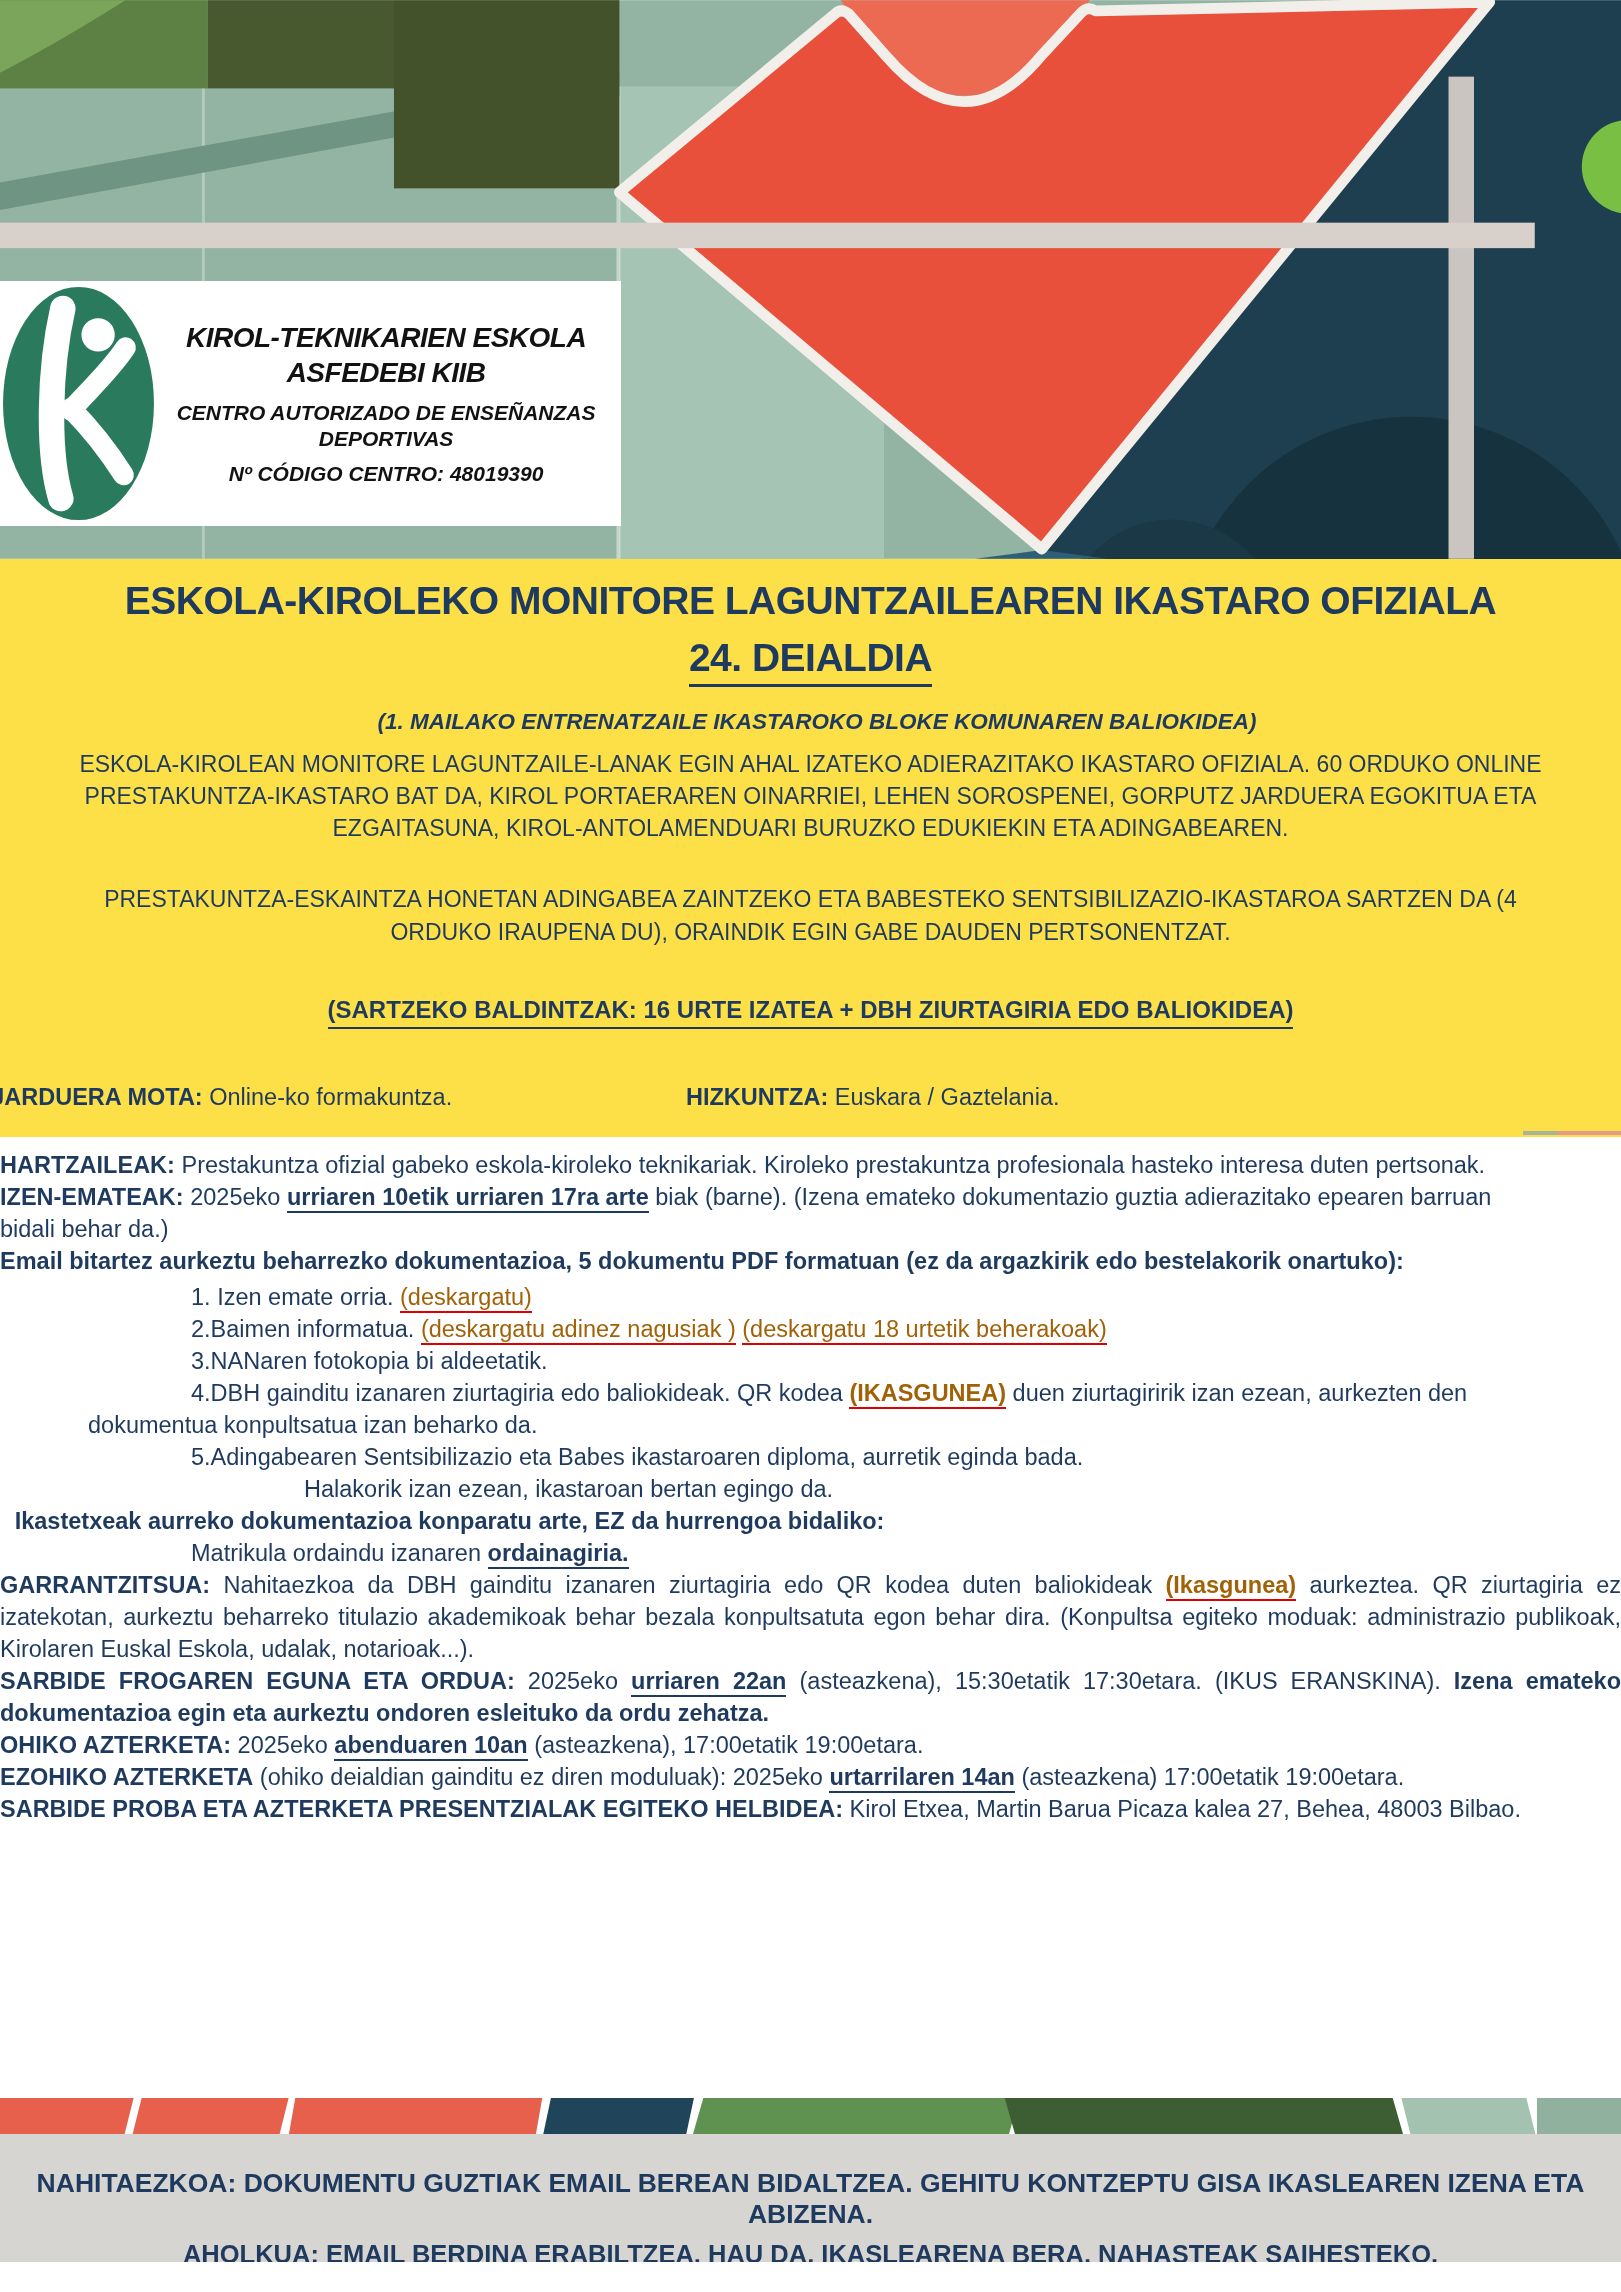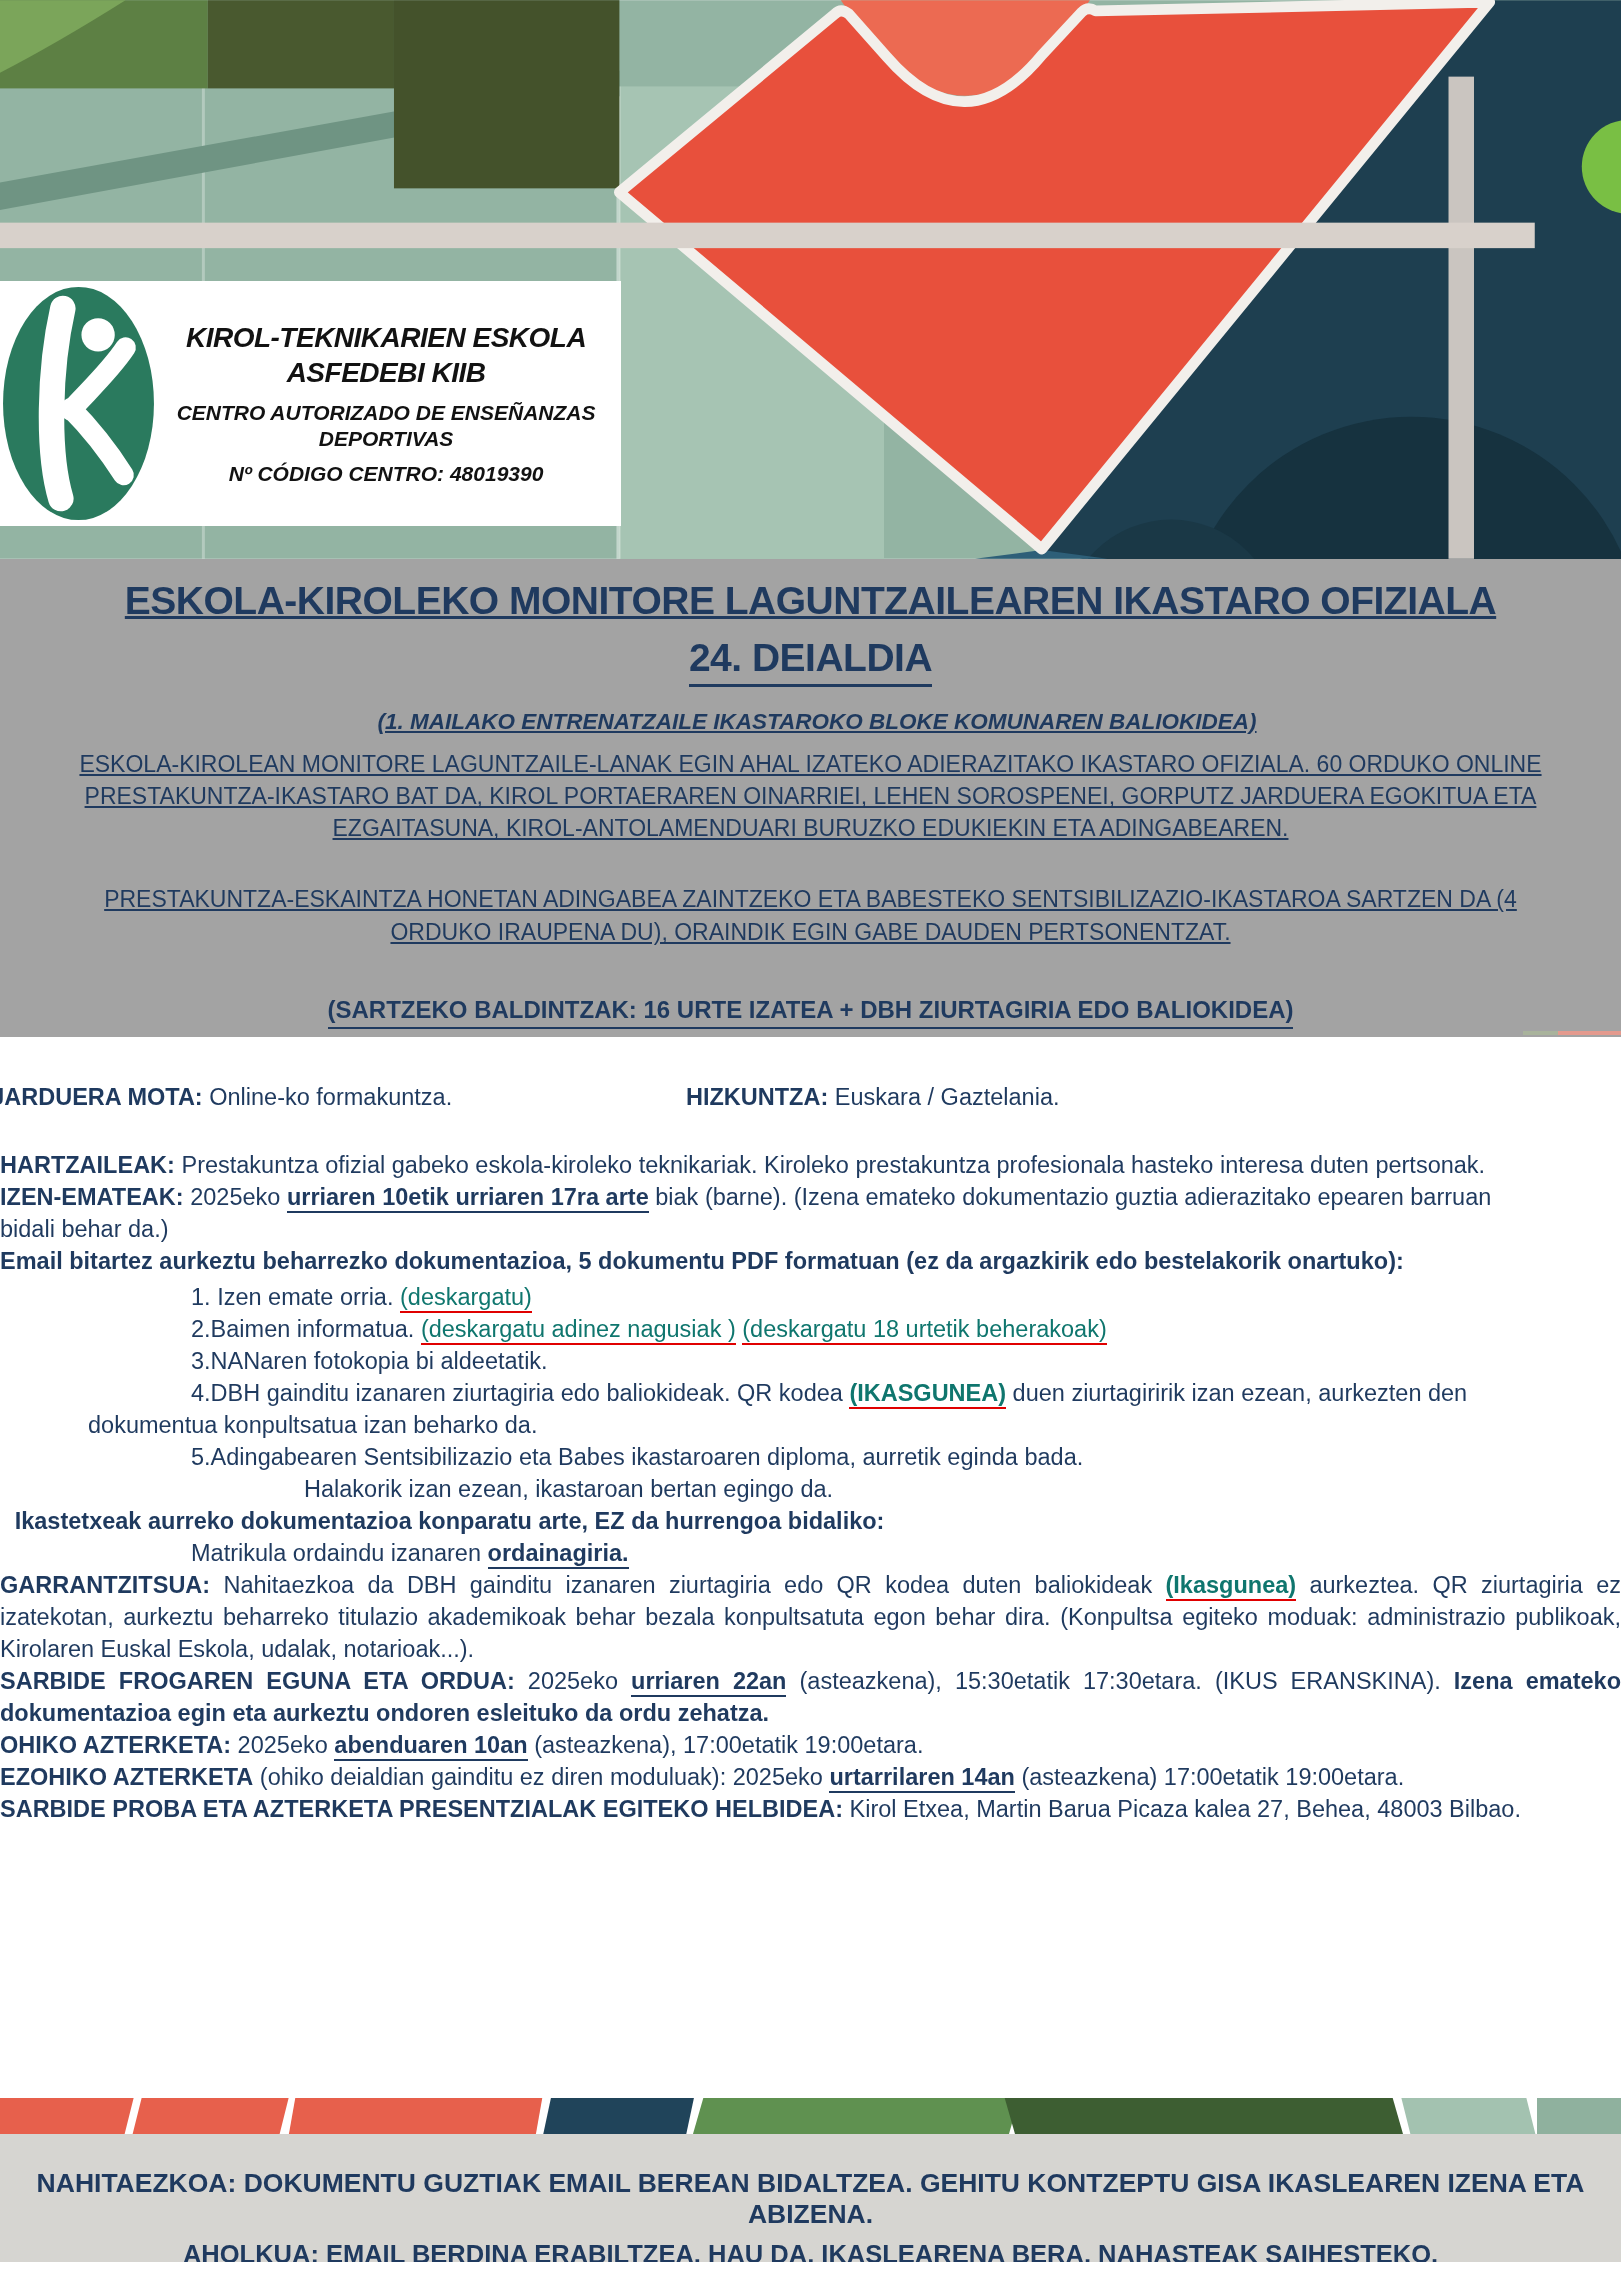--- a/index.html
+++ b/index.html
@@ -10,21 +10,21 @@
   .header{position:absolute;top:0;left:0;width:1621px;height:559px;}
   .logo-box{position:absolute;top:281px;left:0;width:621px;height:245px;background:#ffffff;
             display:flex;align-items:center;}
   .logo-mark{flex:0 0 157px;height:245px;}
   .logo-text{flex:1;text-align:center;color:#121212;font-style:italic;font-weight:bold;
              padding-right:5.9px;line-height:1.25;}
   .logo-text .l1{font-size:28px;letter-spacing:-0.5px;}
   .logo-text .l2{font-size:21px;margin-top:10px;}
   .logo-text .l3{font-size:21px;margin-top:7.8px;}
   
-  .sec-gray{position:absolute;top:559px;left:0;width:1621px;height:478px;background:#a3a3a3;text-decoration:underline;}
+  .sec-gray{position:absolute;top:559px;left:0;width:1621px;height:578px;background:#fde047;}
   .sec-white{position:absolute;top:1149px;left:0;width:1621px;height:949px;background:#ffffff;}
   .strip{position:absolute;top:2098px;left:0;width:1621px;height:36px;background:#ffffff;overflow:hidden;}
   .footerband{position:absolute;top:2134px;left:0;width:1621px;height:128px;background:#d6d5d1;text-align:center;}
   .bottomwhite{position:absolute;top:2262px;left:0;width:1621px;height:30px;background:#ffffff;}
   
   .title1{margin:19.6px 29px 0;text-align:center;font-size:39px;font-weight:bold;letter-spacing:-0.5px;}
   .title2wrap{margin-top:13.7px;text-align:center;}
   .title2{display:inline-block;font-size:39px;font-weight:bold;border-bottom:3.9px solid #1f3a5f;
           padding-bottom:3.9px;letter-spacing:-0.5px;}
   .subtitle{margin-top:21.6px;text-align:center;font-size:22.5px;font-weight:bold;font-style:italic;margin-left:13px;}
@@ -50,21 +50,21 @@
   .ind15{padding-left:14.7px;}
   .p-garr{margin:25.5px 7.8px 0 7.8px;text-align:justify;line-height:35px;}
   .p-sarb{margin:27.4px 7.8px 0 7.8px;text-align:justify;line-height:35px;}
   .p-online{margin:6.9px 7.8px 0 7.8px;text-align:justify;line-height:37px;}
   .p-ohiko{margin:33px 0 0 7.8px;}
   .p-ezohiko{margin:29px 0 0 7.8px;}
   .p-address{margin:19.6px 0 0 7.8px;}
   b,.b{font-weight:bold;}
   .u-navy{font-weight:bold;border-bottom:2.9px solid #1f3a5f;padding-bottom:1px;}
   .u-navy2{font-weight:bold;border-bottom:2.9px solid #1f3a5f;padding-bottom:1px;}
-  .redlink{color:#0f766e;border-bottom:2.5px solid #e00000;padding-bottom:1px;cursor:pointer;}
+  .redlink{color:#a16207;border-bottom:2.5px solid #e00000;padding-bottom:1px;cursor:pointer;}
   .redlink.b{font-weight:bold;}
   .sp{white-space:pre;}
   
   .blk{position:absolute;top:-5.9px;height:49px;}
   
   .f1{padding-top:34px;font-size:26.5px;font-weight:bold;}
   .f2wrap{margin-top:9.8px;}
   .f2{display:inline-block;font-size:25.5px;font-weight:bold;border-bottom:2.9px solid #1f3a5f;padding-bottom:2px;}
 </style>
 </head>

